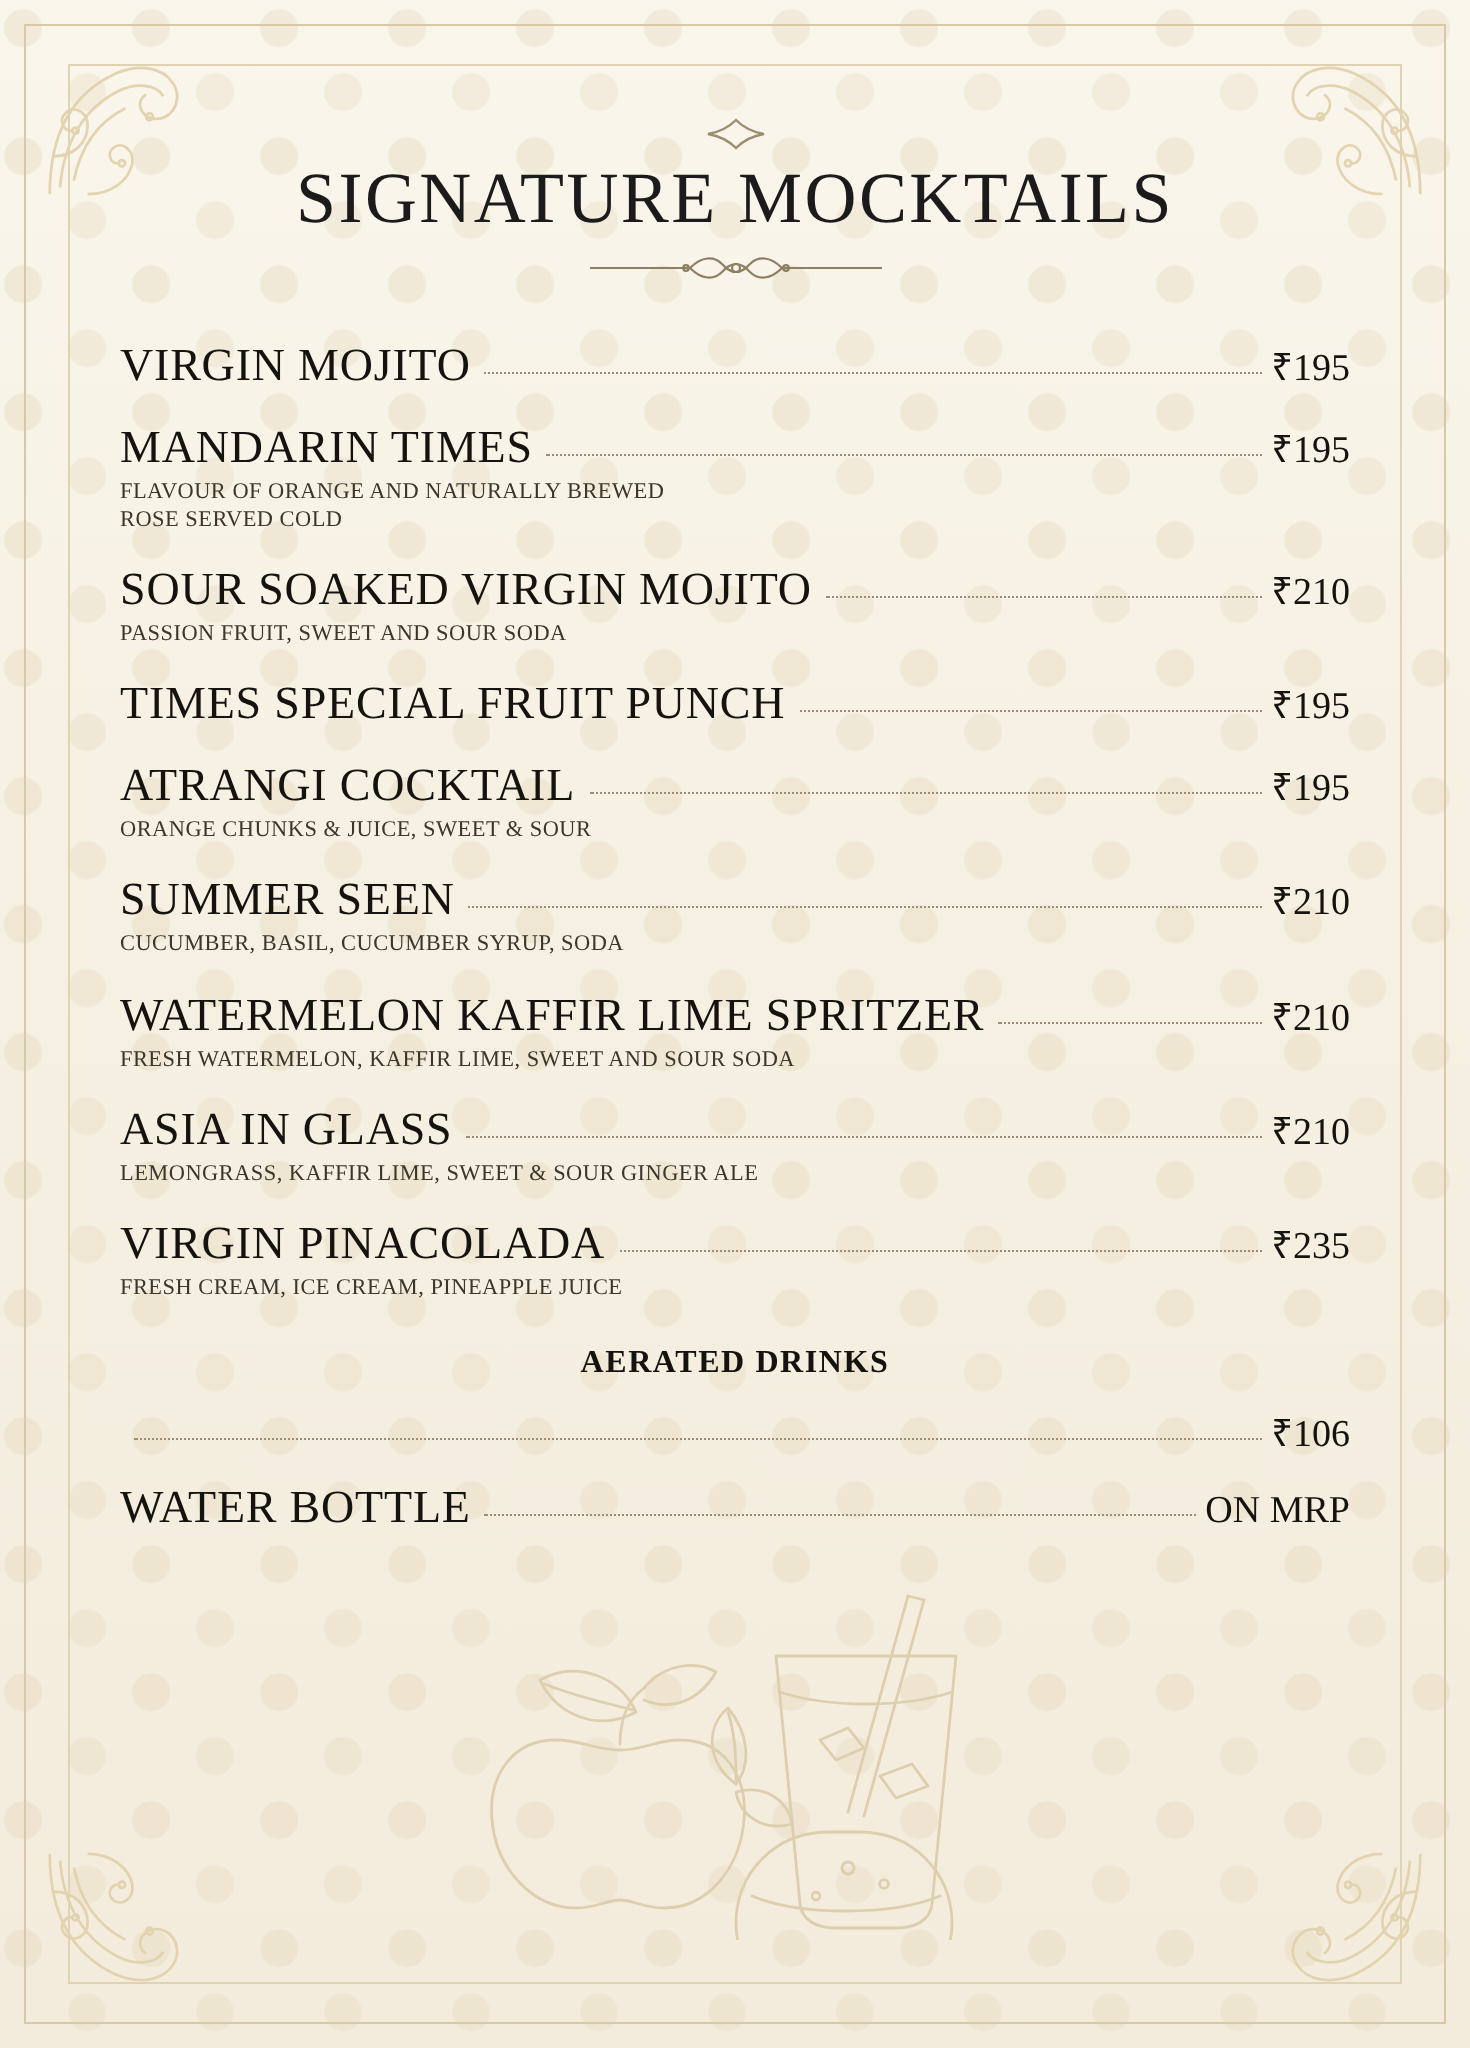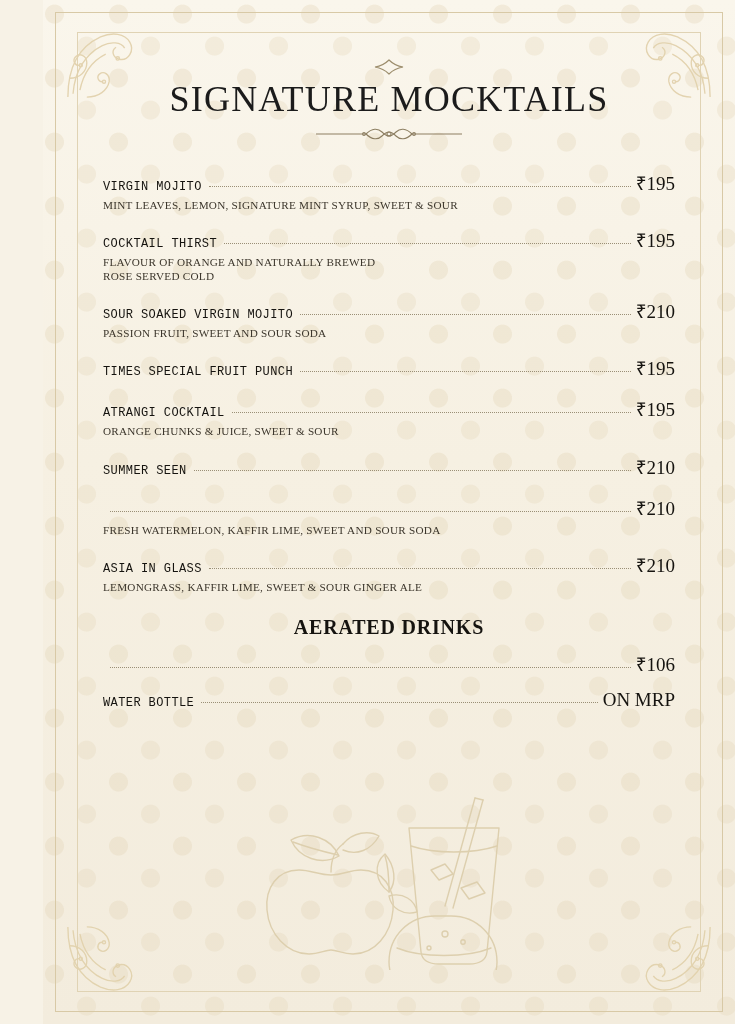--- a/index.html
+++ b/index.html
@@ -15,21 +15,20 @@
     position: relative;
   }
   .page {
     position: absolute;
     inset: 0;
     background:
       radial-gradient(circle at 18% 22%, rgba(226,212,182,0.35) 0 9px, transparent 10px),
       radial-gradient(circle at 68% 72%, rgba(226,212,182,0.30) 0 9px, transparent 10px),
       linear-gradient(180deg, #faf6ec 0%, #f6f0e2 45%, #f3ecdd 100%);
     background-size: 64px 64px, 64px 64px, 100% 100%;
-    margin-left: 43px;
   }
   .frame-outer {
     position: absolute;
     left: 12px; top: 12px; right: 12px; bottom: 12px;
     border: 1.5px solid #d8c9a6;
   }
   .frame-inner {
     position: absolute;
     left: 34px; top: 32px; right: 34px; bottom: 32px;
     border: 1px solid #e0d3b4;
@@ -86,25 +85,25 @@
   }
   .item {
     margin-bottom: 15px;
   }
   .item-line {
     display: flex;
     align-items: baseline;
     width: 100%;
   }
   .item-name {
-    font-size: 12px;
+    font-size: 23px;
     letter-spacing: .4px;
     color: #15130f;
     white-space: nowrap;
-    font-family: Liberation Mono, monospace;
+    font-family: Liberation Serif, serif;
   }
   .dots {
     flex: 1 1 auto;
     margin: 0 5px 0 7px;
     border-bottom: 1.5px dotted #9a8f76;
     transform: translateY(-3px);
     min-width: 12px;
   }
   .item-price {
     font-size: 19px;
@@ -116,21 +115,21 @@
     font-size: 11.2px;
     letter-spacing: .25px;
     color: #3b352b;
     margin-top: 2px;
     line-height: 1.26;
     font-family: "Liberation Serif", serif;
   }
 
   .section-title {
     text-align: center;
-    font-size: 20px;
+    font-size: 16px;
     font-weight: 700;
     letter-spacing: .8px;
     color: #15130f;
     margin: 22px 0 12px;
     font-family: "Liberation Serif", serif;
   }
   .simple-item {
     margin-bottom: 12px;
   }
 
@@ -226,26 +225,25 @@
     </div>
 
     <div class="items">
 
       <div class="item">
         <div class="item-line">
           <span class="item-name">VIRGIN MOJITO</span>
           <span class="dots"></span>
           <span class="item-price">₹195</span>
         </div>
-        <div class="item-desc">MINT LEAVES, LEMON, SIGNATURE MINT SYRUP, SWEET &amp; SOUR</div>
-      </div>
-
-      <div class="item">
-        <div class="item-line">
-          <span class="item-name">COCKTAIL THIRST</span>
+      </div>
+
+      <div class="item">
+        <div class="item-line">
+          <span class="item-name">MANDARIN TIMES</span>
           <span class="dots"></span>
           <span class="item-price">₹195</span>
         </div>
         <div class="item-desc">FLAVOUR OF ORANGE AND NATURALLY BREWED<br>ROSE SERVED COLD</div>
       </div>
 
       <div class="item">
         <div class="item-line">
           <span class="item-name">SOUR SOAKED VIRGIN MOJITO</span>
           <span class="dots"></span>
@@ -270,39 +268,49 @@
         </div>
         <div class="item-desc">ORANGE CHUNKS &amp; JUICE, SWEET &amp; SOUR</div>
       </div>
 
       <div class="item">
         <div class="item-line">
           <span class="item-name">SUMMER SEEN</span>
           <span class="dots"></span>
           <span class="item-price">₹210</span>
         </div>
-      </div>
-
-      <div class="item">
-        <div class="item-line">
+        <div class="item-desc">CUCUMBER, BASIL, CUCUMBER SYRUP, SODA</div>
+      </div>
+
+      <div class="item">
+        <div class="item-line">
+          <span class="item-name">WATERMELON KAFFIR LIME SPRITZER</span>
           <span class="dots"></span>
           <span class="item-price">₹210</span>
         </div>
         <div class="item-desc">FRESH WATERMELON, KAFFIR LIME, SWEET AND SOUR SODA</div>
       </div>
 
       <div class="item">
         <div class="item-line">
           <span class="item-name">ASIA IN GLASS</span>
           <span class="dots"></span>
           <span class="item-price">₹210</span>
         </div>
         <div class="item-desc">LEMONGRASS, KAFFIR LIME, SWEET &amp; SOUR GINGER ALE</div>
       </div>
 
+      <div class="item">
+        <div class="item-line">
+          <span class="item-name">VIRGIN PINACOLADA</span>
+          <span class="dots"></span>
+          <span class="item-price">₹235</span>
+        </div>
+        <div class="item-desc">FRESH CREAM, ICE CREAM, PINEAPPLE JUICE</div>
+      </div>
 
     </div>
 
     <div class="section-title">AERATED DRINKS</div>
 
     <div>
       <div class="simple-item">
         <div class="item-line">
           <span class="dots"></span>
           <span class="item-price">₹106</span>

